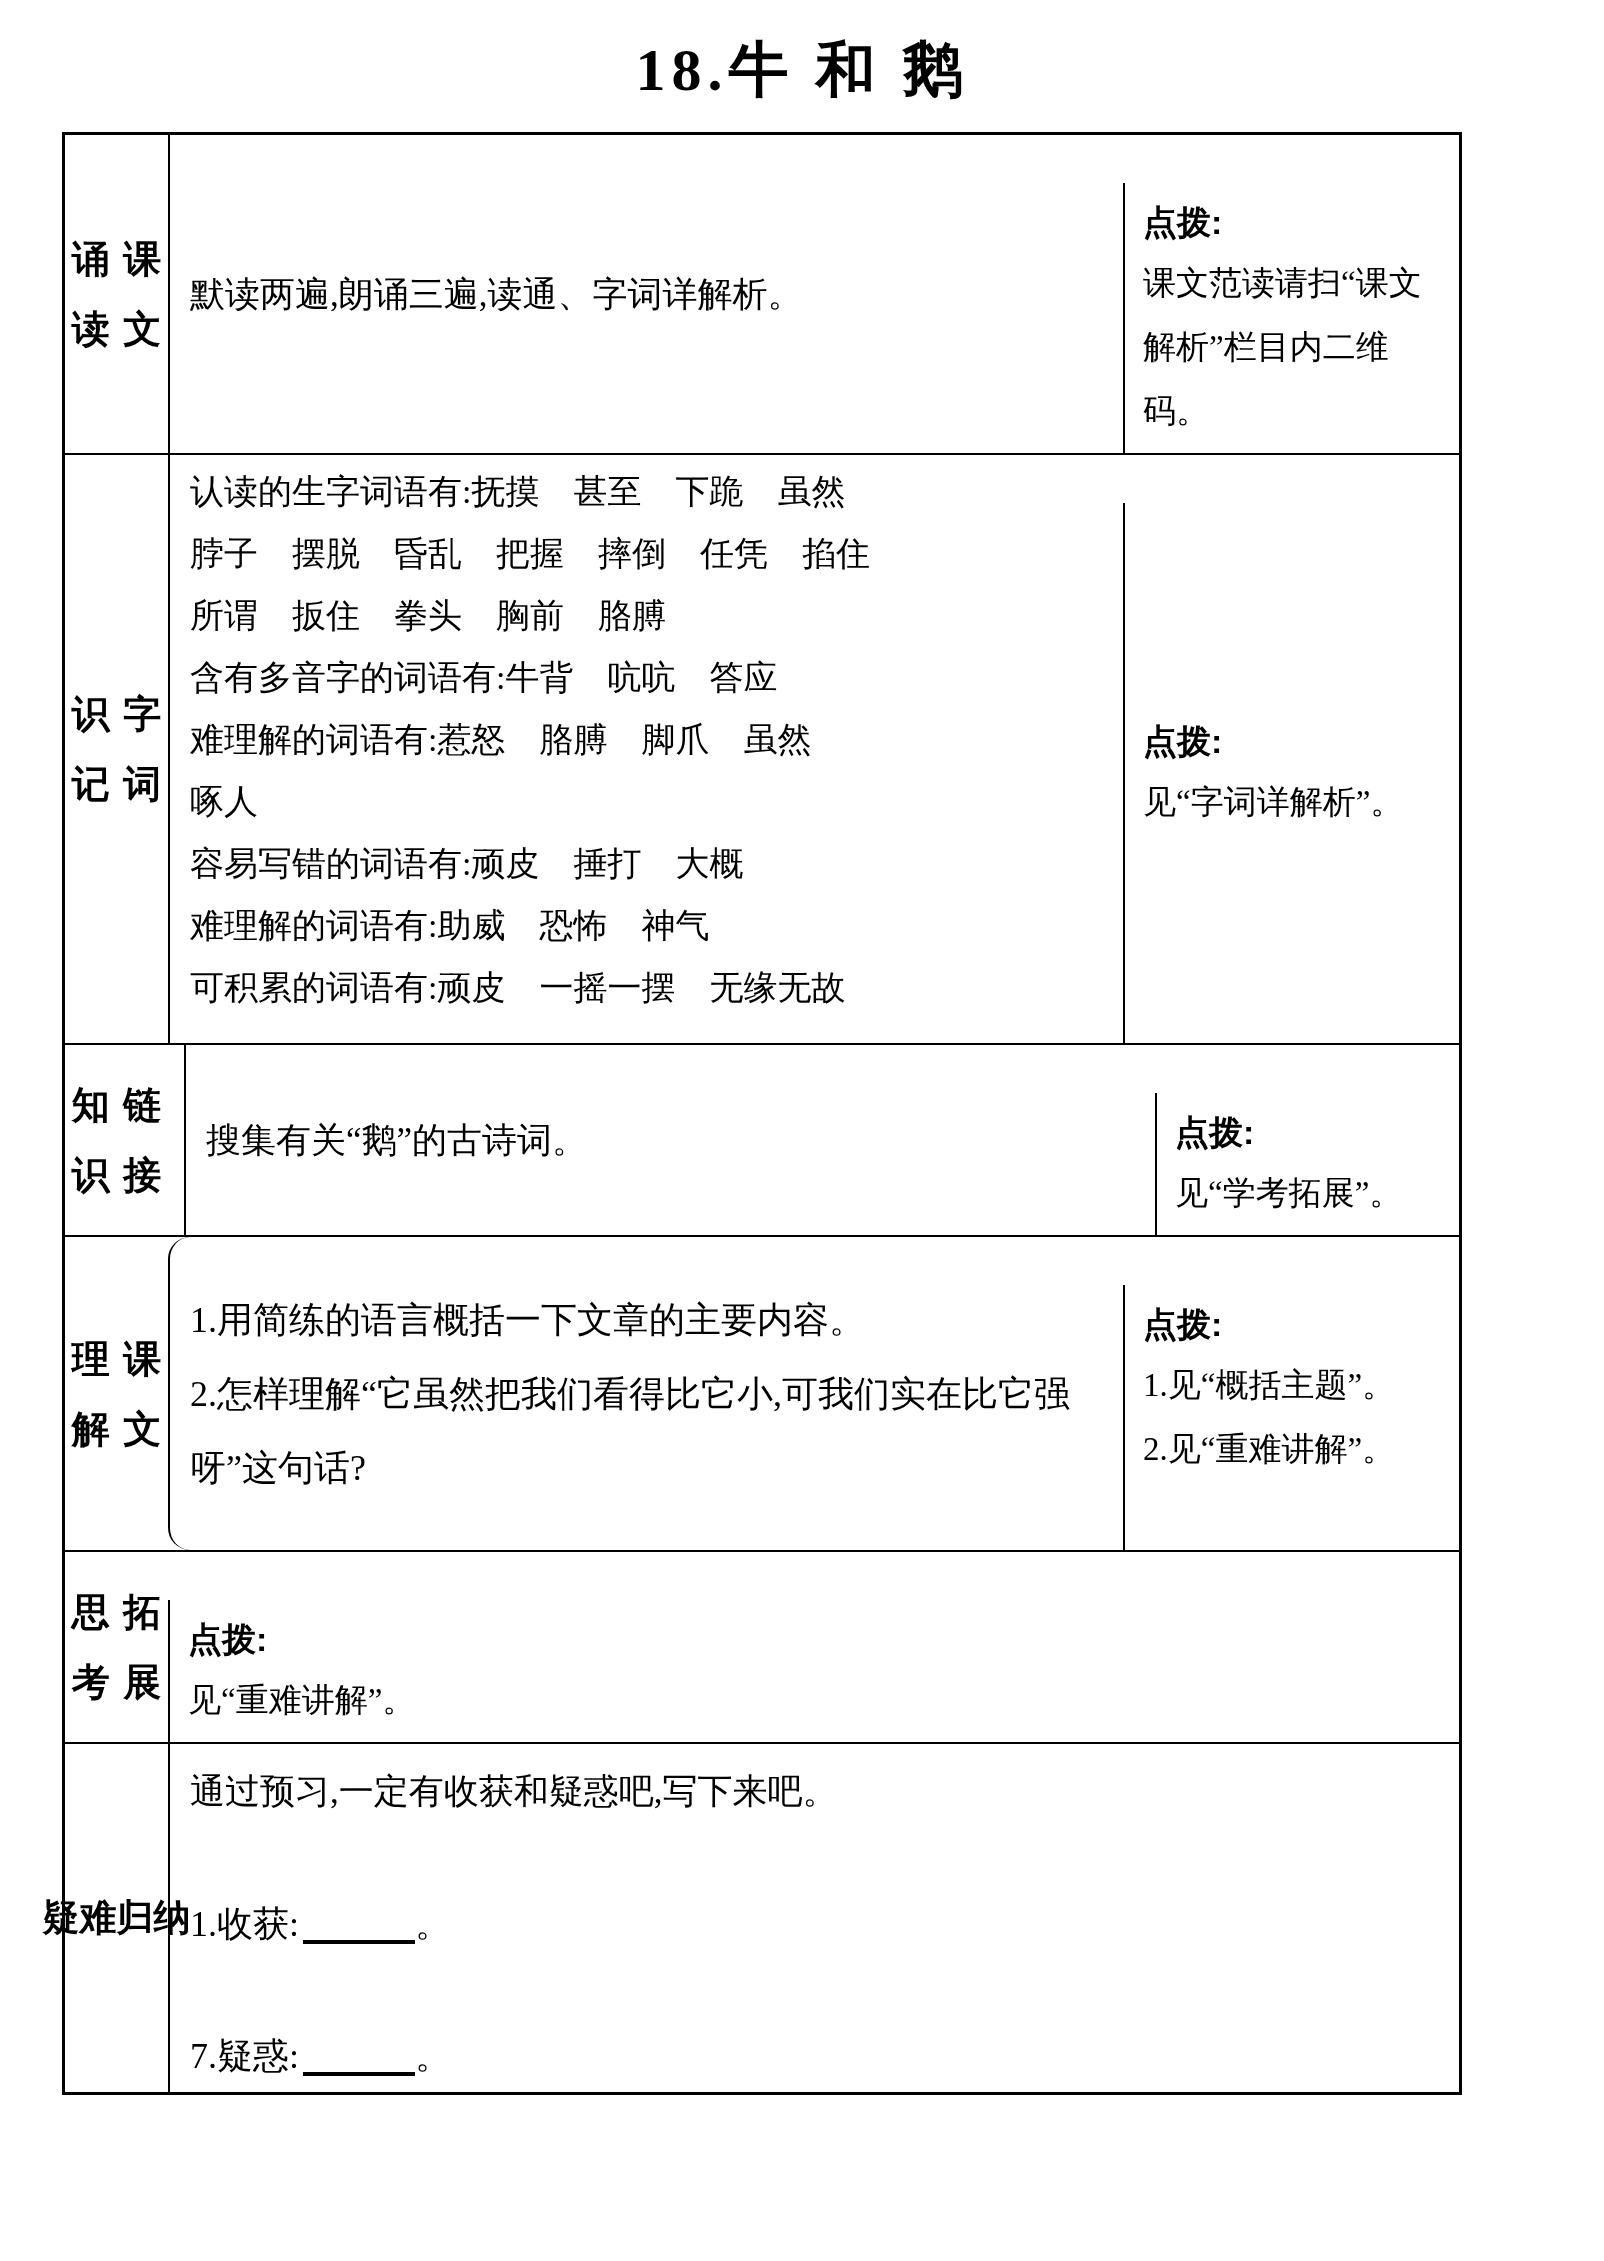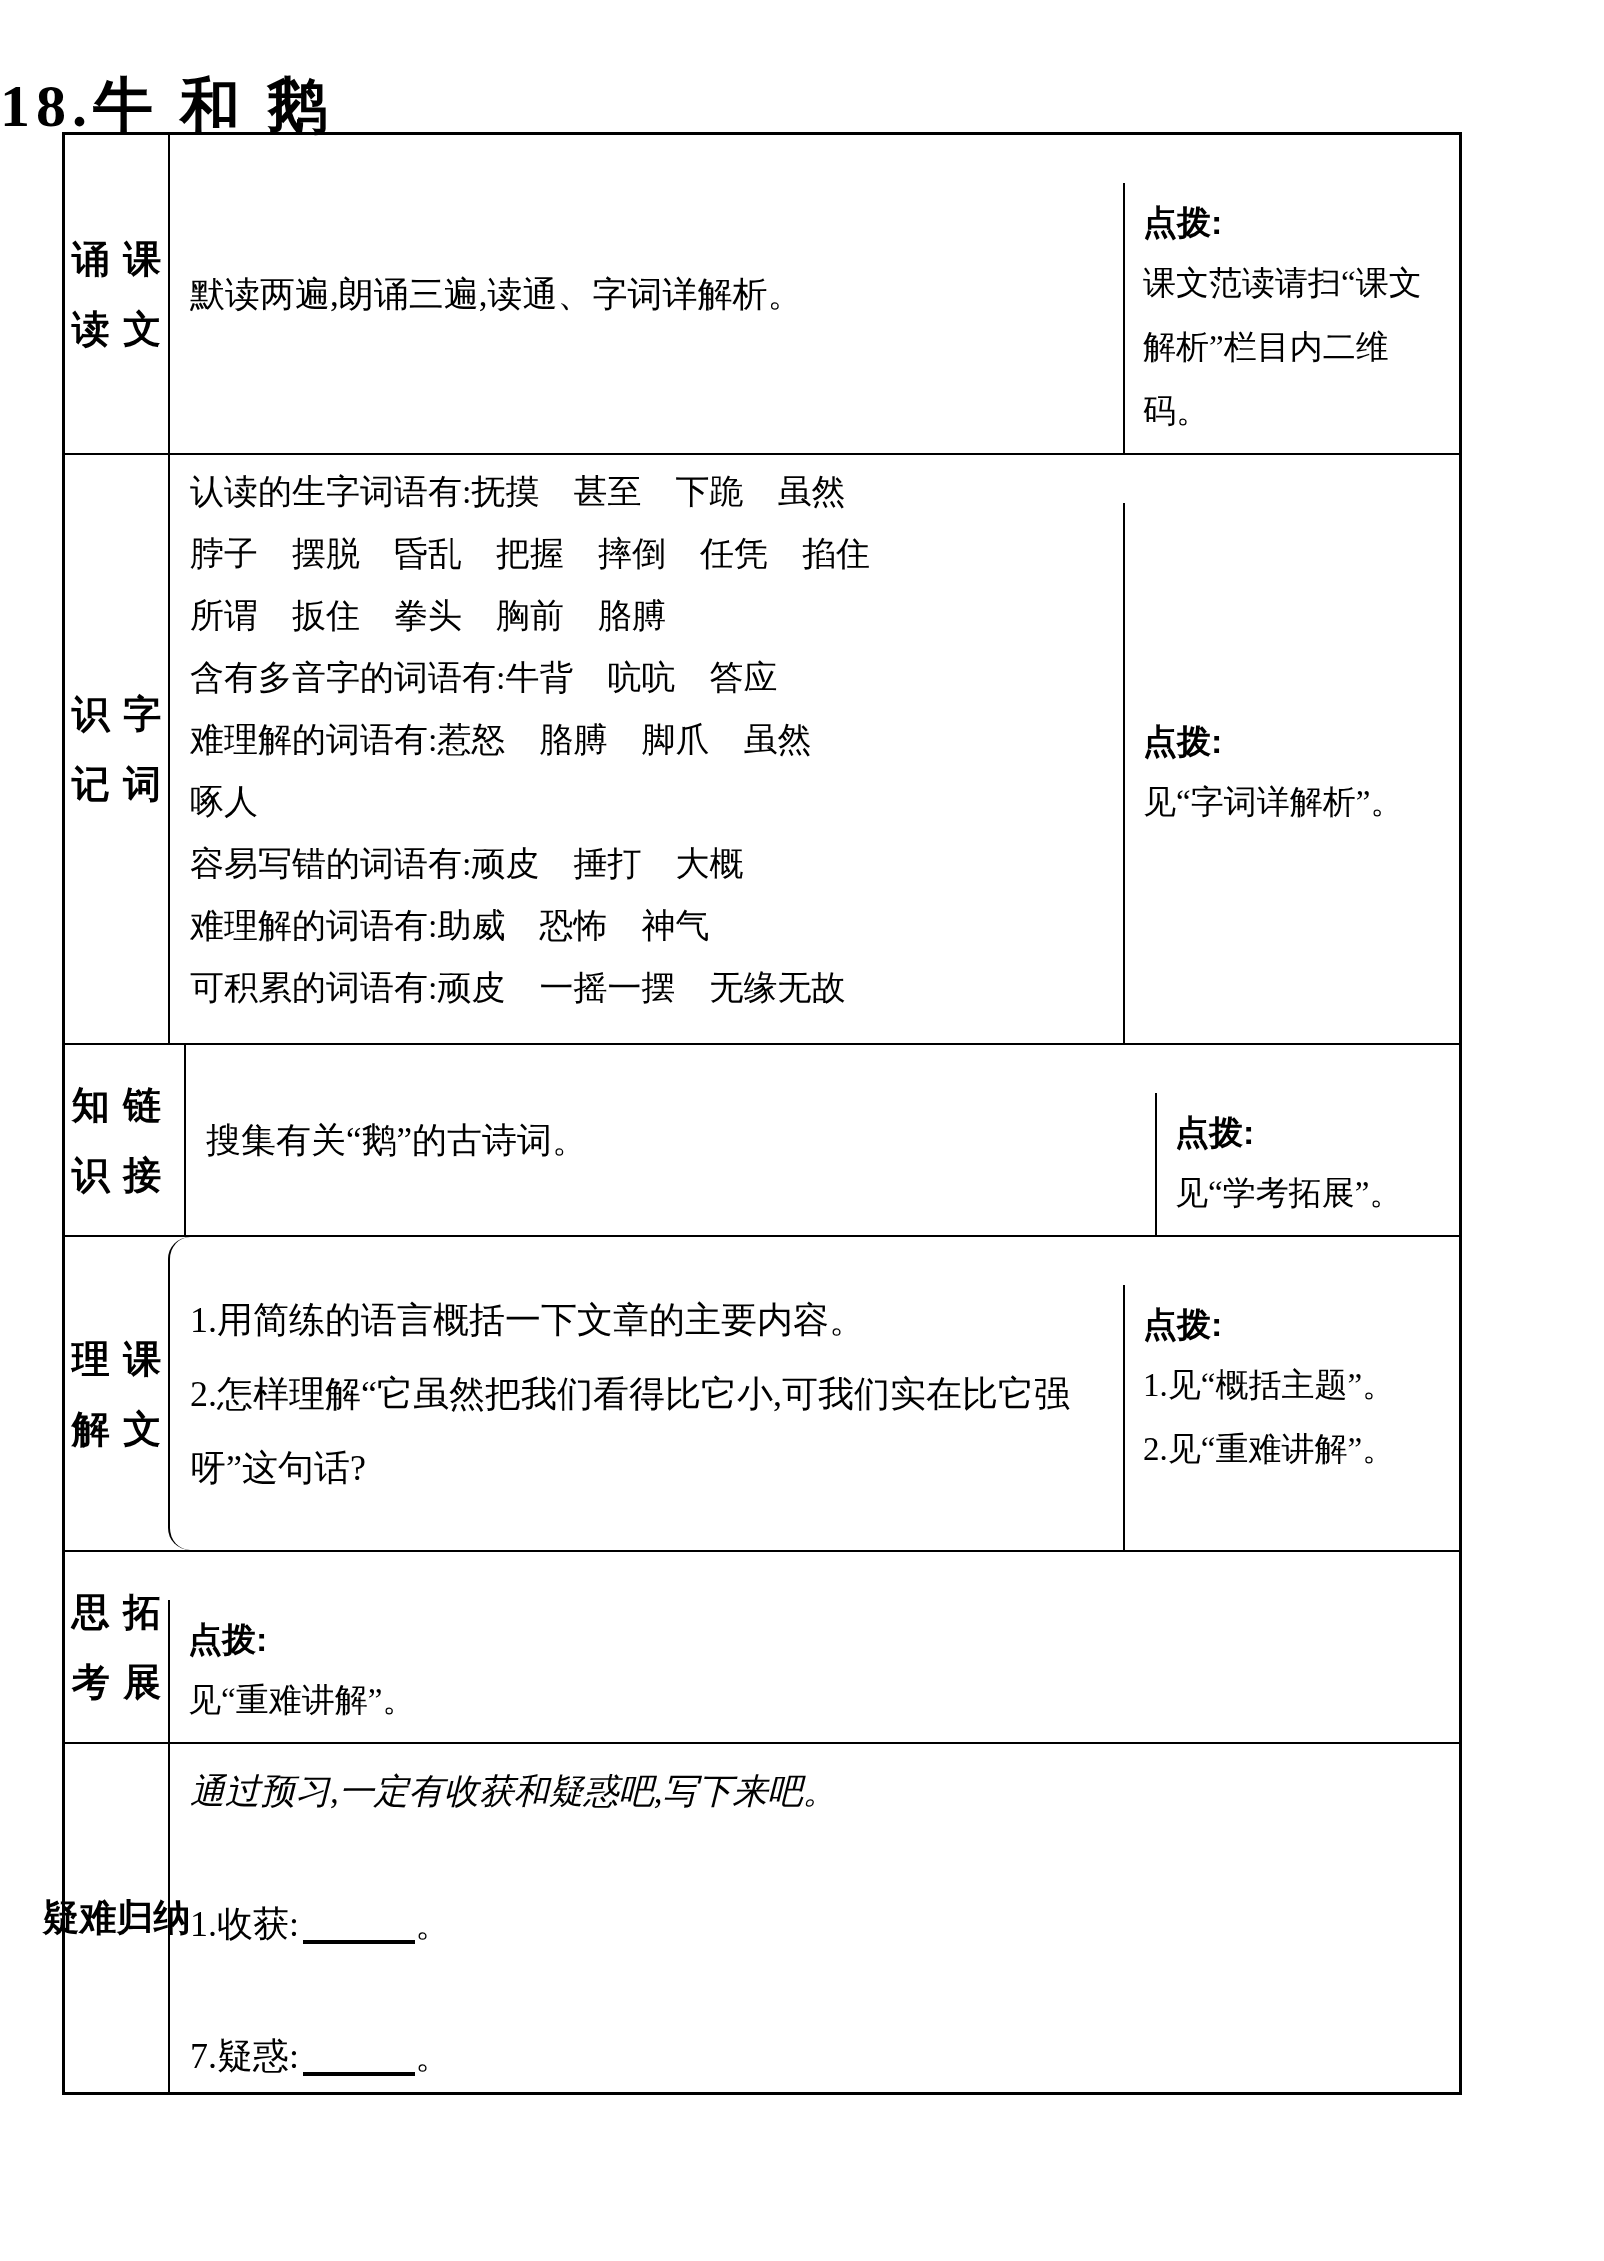--- a/index.html
+++ b/index.html
@@ -5,24 +5,23 @@
   * { margin:0; padding:0; box-sizing:border-box; }
   html,body { background:#ffffff; }
   body {
     width:1604px; height:2261px;
     position:relative;
     color:#000;
     font-family:"Liberation Serif","DejaVu Serif",serif;
   }
   .page-title {
     position:absolute; top:30px; left:0; width:1604px;
-    text-align:left;
+    text-align:center;
     font-size:60px; font-weight:bold;
     letter-spacing:6px;
-    margin-top:36px;
   }
   .tbl {
     position:absolute; left:62px; top:132px; width:1400px;
     border:3px solid #000;
   }
   .row { display:flex; border-top:2px solid #000; }
   .row.first { border-top:none; }
   .cell { border-left:2px solid #000; }
   .cell.first { border-left:none; }
   .label-cell {
@@ -35,21 +34,21 @@
   .content-cell { width:955px; flex:0 0 955px; padding:6px 20px; font-size:35px; line-height:63px; }
   .content-cell.wide { flex:1 1 auto; width:auto; }
   .vcenter { display:flex; flex-direction:column; justify-content:center; }
   .tip-cell { flex:1 1 auto; padding:10px 18px; font-size:33px; line-height:64px;margin-top:48px; }
   .tip-title {
     font-family:"Liberation Sans","DejaVu Sans",sans-serif;
     font-weight:bold; font-size:34px; line-height:58px;
   }
   .dense { font-size:34px; line-height:62px; }
   .loose { font-size:36px; line-height:74px;border-radius:22px; }
-  .row6-intro { font-size:35px; line-height:60px; margin-top:12px;font-style:italic; }
+  .row6-intro { font-size:35px; line-height:60px; margin-top:12px; }
   .fill-item { font-size:36px; line-height:60px; margin-top:72px; }
   .blank {
     display:inline-block; width:112px; height:38px;
     border-bottom:4px solid #000;
     transform:translateY(8px);
     margin-left:4px;
   }
   .h1 { min-height:268px; }
   .h2 { min-height:590px; }
   .h3 { min-height:132px;gap:16px; }

